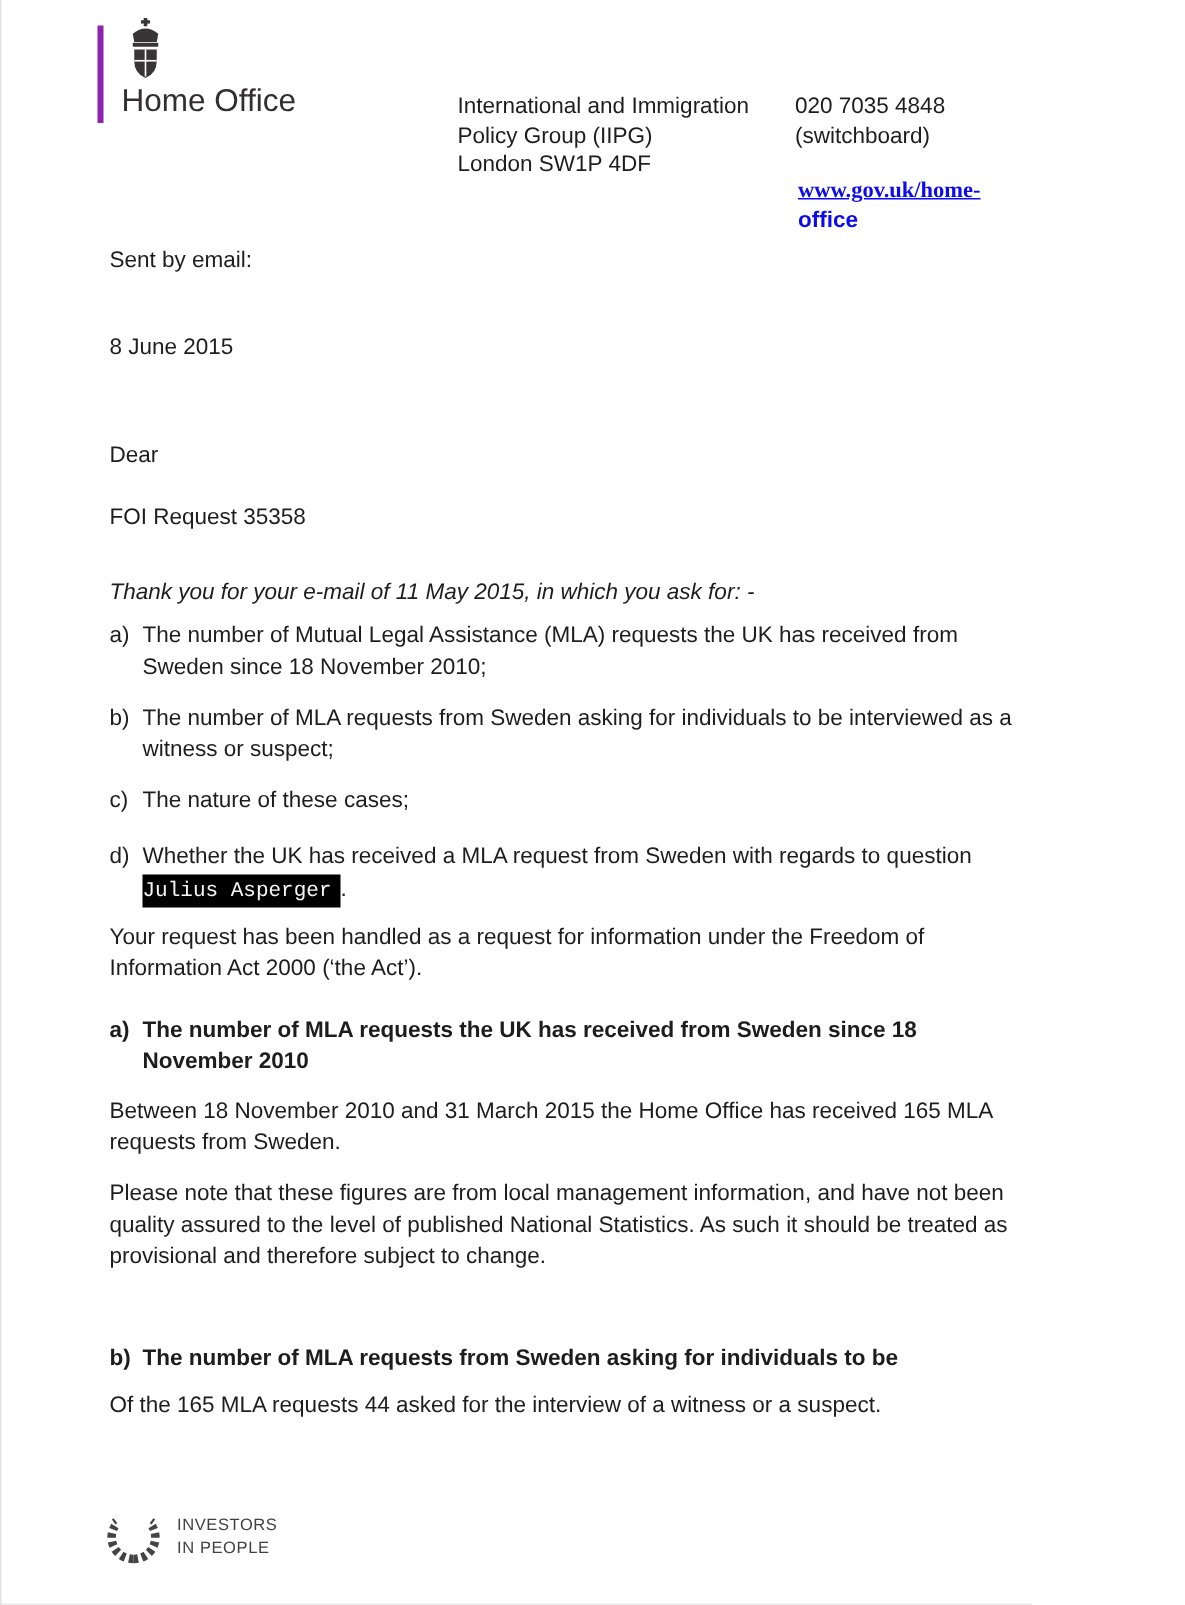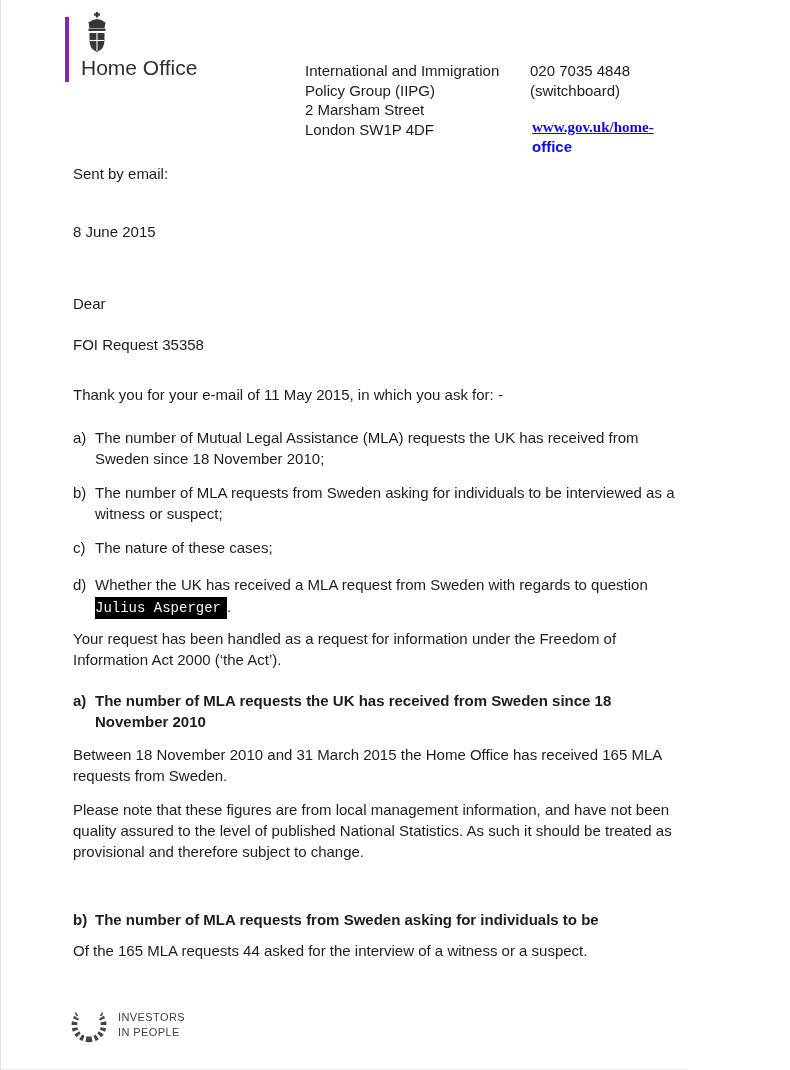--- a/index.html
+++ b/index.html
@@ -41,21 +41,21 @@
   }
   .website .u{text-decoration:underline;font-family:Liberation Serif, serif;}
 
   
   .letter-body{position:absolute;left:73px;top:163px;width:649px;line-height:21px;}
   .letter-body p{margin:0;}
   #p-sent{margin-bottom:37px;}
   #p-date{margin-bottom:51px;}
   #p-dear{margin-bottom:20px;}
   #p-ref{margin-bottom:29px;}
-  #p-intro{margin-bottom:22px;}
+  #p-intro{margin-bottom:8px;font-style:italic;}
   .req{display:flex;}
   .req .marker{width:22px;flex:none;}
   .req .itext{flex:1;}
   .req-a,.req-b{margin-bottom:13px;}
   .req-c{margin-bottom:16px;}
   .req-d{margin-bottom:9px;}
   #p-handling{margin-bottom:20px;}
   .sec-heading{font-weight:bold;}
   #sec-a-heading{margin-bottom:12px;}
   #p-between{margin-bottom:13px;}
@@ -96,21 +96,20 @@
       <path d="M15 21 v18"></path>
       <path d="M7.5 28.5 h15"></path>
     </g>
   </svg>
 
   <div class="logo-name">Home Office</div>
 
   <div class="addr">
     <div>International and Immigration</div>
     <div>Policy Group (IIPG)</div>
-    <div>2 Marsham Street</div>
     <div>London SW1P 4DF</div>
   </div>
 
   <div class="contact">
     <div>020 7035 4848</div>
     <div>(switchboard)</div>
   </div>
 
   <a class="website">
     <span class="u">www.gov.uk/home-</span><br>

